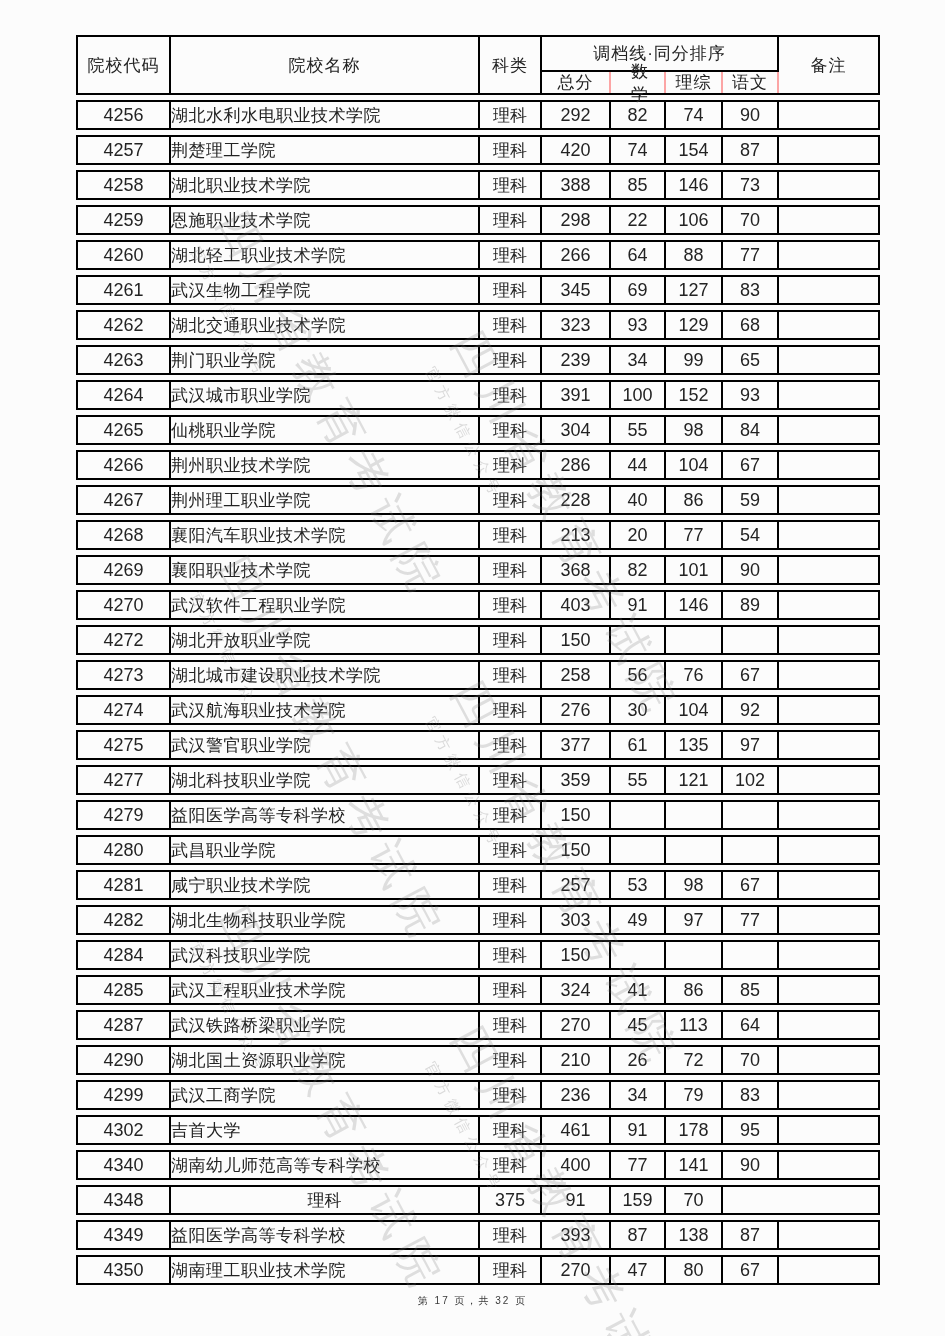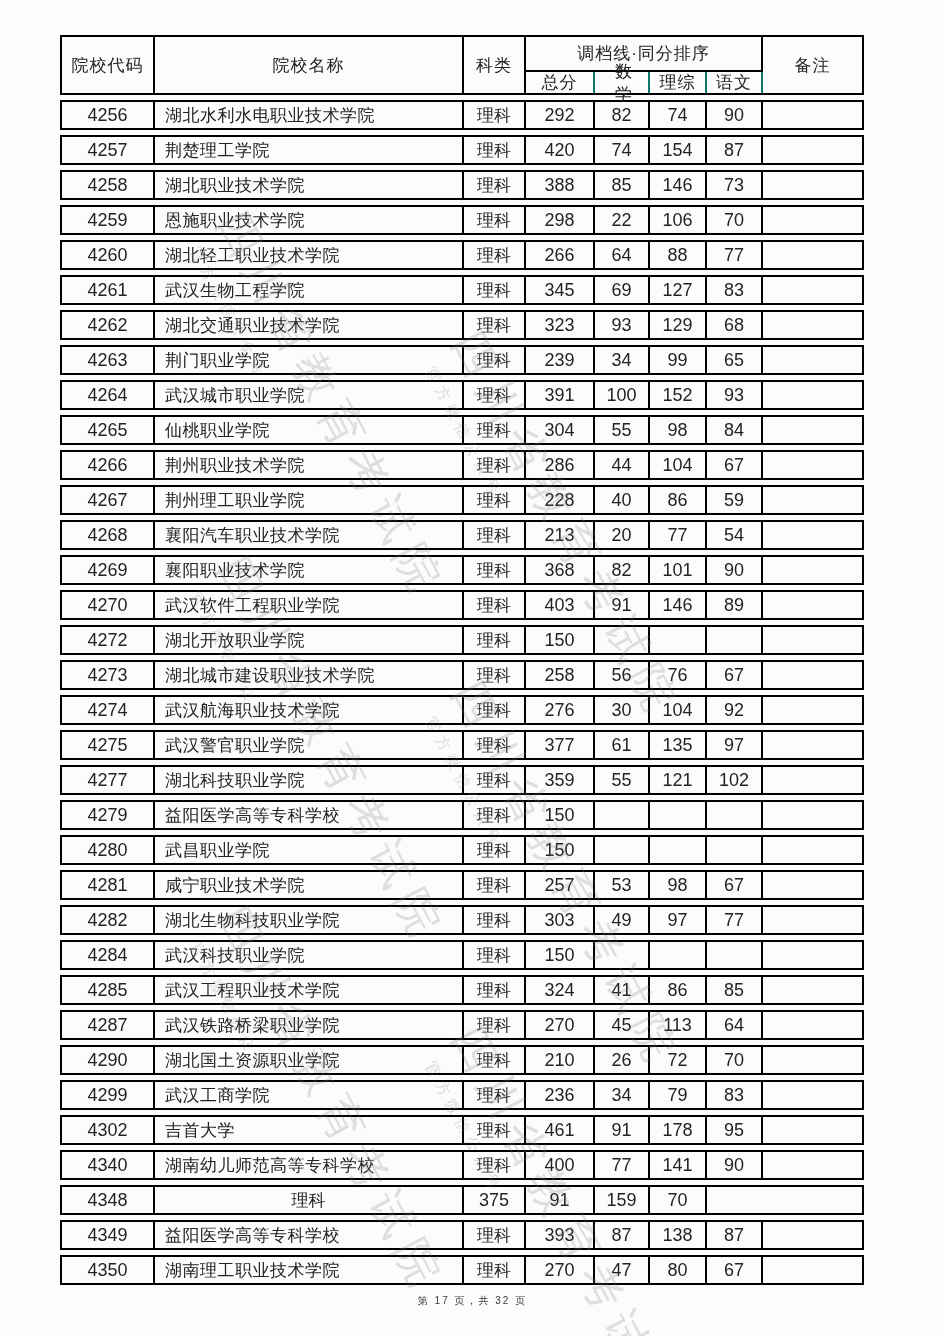--- a/index.html
+++ b/index.html
@@ -10,21 +10,21 @@
     position: relative;
     background: #fcfcfc;
     font-family: "Liberation Sans", "DejaVu Sans", sans-serif;
     color: #2a2a2a;
     overflow: hidden;
   }
 
   
   .sheet {
     position: absolute;
-    left: 60px;
+    left: 76px;
     top: 35px;
     width: 804px;
     border-radius: 25px;
   }
   .thead {
     width: 804px;
     height: 60px;
     border: 2px solid #000;
     display: grid;
     grid-template-columns: 93px 309px 62px 69px 55px 57px 56px 1fr;
@@ -38,21 +38,21 @@
     font-size: 17px;
     color: #222;
     letter-spacing: 1px;
   }
   .h-span2 { grid-row: 1 / 3; }
   .h-code    { grid-column: 1; border-right: 2px solid #000; }
   .h-name    { grid-column: 2; border-right: 2px solid #000; }
   .h-cat     { grid-column: 3; border-right: 2px solid #000; }
   .h-group   { grid-column: 4 / 8; grid-row: 1; border-right: 2px solid #000; border-bottom: 2px solid #000; }
   .h-remark  { grid-column: 8; }
-  .h-sub     { grid-row: 2; border-right: 2px solid #0f766e; }
+  .h-sub     { grid-row: 2; border-right: 2px solid #fca5a5; }
   .h-sub-total   { grid-column: 4; }
   .h-sub-math    { grid-column: 5; padding-left: 20px; }
   .h-sub-science { grid-column: 6; }
   .h-sub-chinese { grid-column: 7; }
 
   .row {
     width: 804px;
     height: 30px;
     margin-top: 5px;
     border: 2px solid #000;
@@ -66,21 +66,21 @@
     justify-content: center;
     font-size: 17px;
     color: #232323;
     border-right: 2px solid #000;
     overflow: hidden;
     white-space: nowrap;
   }
   .cell.c-remark { border-right: none; }
   .cell.c-name {
     justify-content: flex-start;
-    padding-left: 10px;
+    padding-left: 0;
     letter-spacing: 0.5px;
     font-family: Liberation Mono, monospace;
   }
   .cell.c-code, .cell.c-num { font-size: 18px; }
 
   
   .footer {
     position: absolute;
     left: 0;
     top: 1294px;

